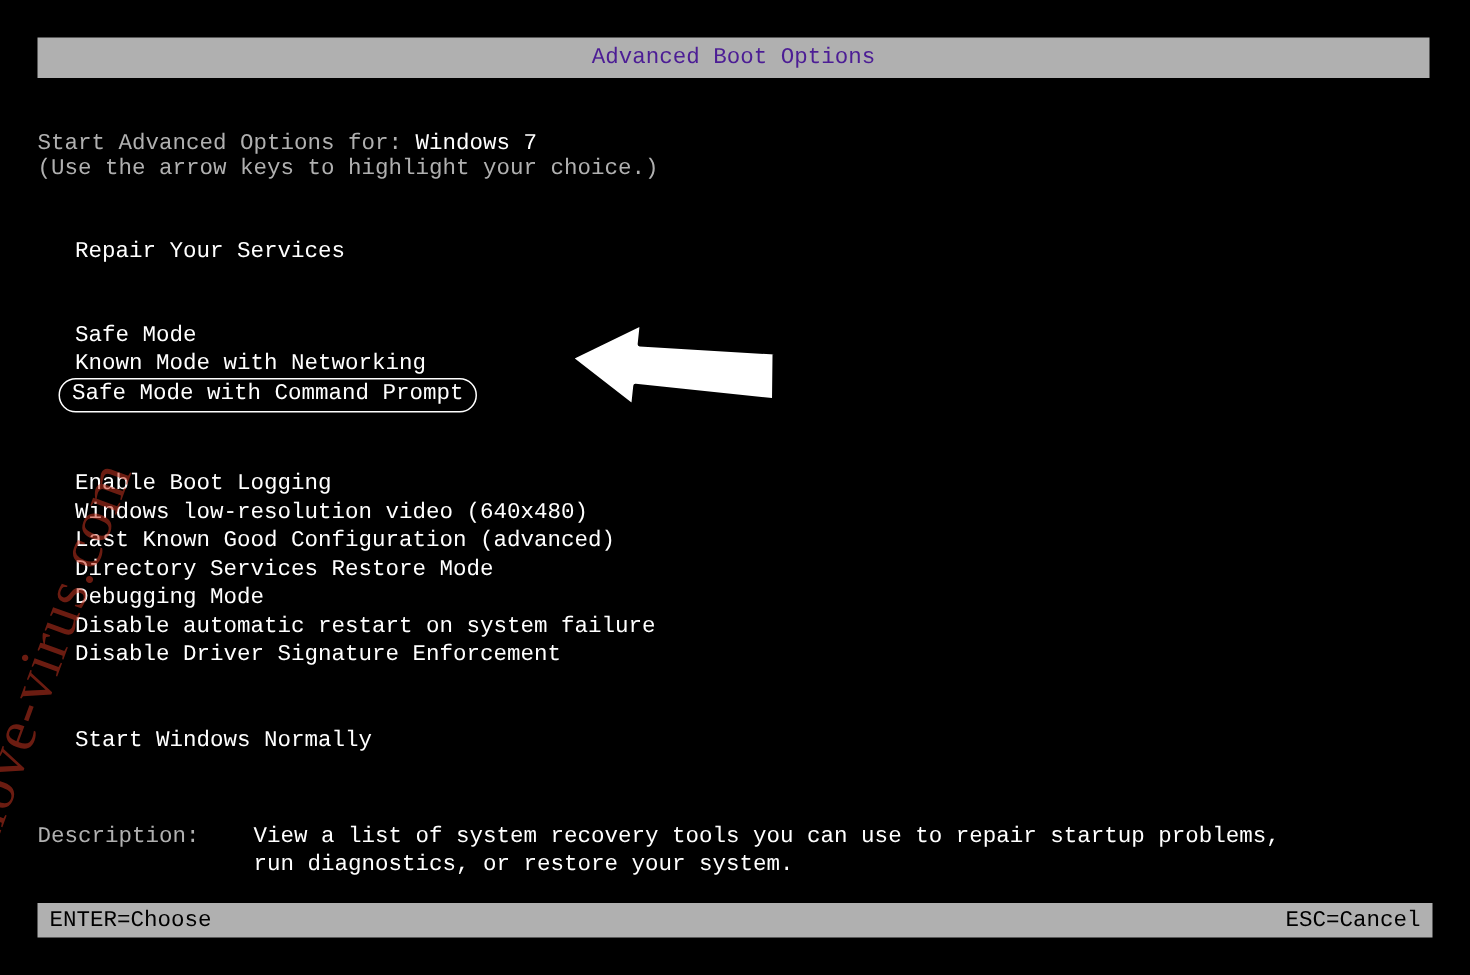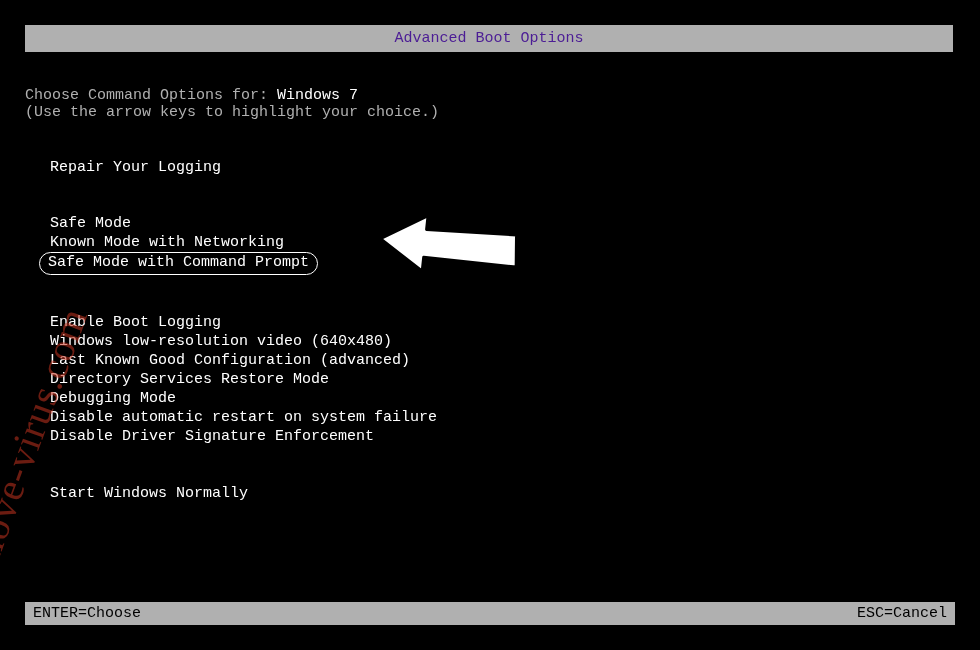--- a/index.html
+++ b/index.html
@@ -116,26 +116,26 @@
 </head>
 <body>
 
 <div class="title-bar">
   <span>Advanced Boot Options</span>
 </div>
 
 <div class="content">
 
   <div class="header-line">
-    <span>Choose Command Options for: </span><span class="os-name">Windows 7</span>
+    <span>Start Advanced Options for: </span><span class="os-name">Windows 7</span>
   </div>
   <div class="hint-line">(Use the arrow keys to highlight your choice.)</div>
 
   <div class="section">
-    <div class="section-title">Repair Your Logging</div>
+    <div class="section-title">Repair Your Services</div>
 
     <div class="option-group">
       <div class="option-wrap"><span class="option">Safe Mode</span></div>
       <div class="option-wrap"><span class="option">Known Mode with Networking</span></div>
       <div class="option-wrap"><span class="option highlighted">Safe Mode with Command Prompt</span></div>
     </div>
 
     <div class="option-group">
       <div class="option-wrap"><span class="option">Enable Boot Logging</span></div>
       <div class="option-wrap"><span class="option">Windows low-resolution video (640x480)</span></div>
@@ -144,20 +144,24 @@
       <div class="option-wrap"><span class="option">Debugging Mode</span></div>
       <div class="option-wrap"><span class="option">Disable automatic restart on system failure</span></div>
       <div class="option-wrap"><span class="option">Disable Driver Signature Enforcement</span></div>
     </div>
 
     <div class="option-group">
       <div class="option-wrap"><span class="option">Start Windows Normally</span></div>
     </div>
   </div>
 
+  <div class="description-block">
+    <span class="desc-label">Description:</span>
+    <span class="desc-text">View a list of system recovery tools you can use to repair startup problems, run diagnostics, or restore your system.</span>
+  </div>
 
 </div>
 
 <div class="footer-bar">
   <span>ENTER=Choose</span>
   <span>ESC=Cancel</span>
 </div>
 
 <div class="arrow-annotation">
   <svg width="160" height="80" viewBox="0 0 160 80">

